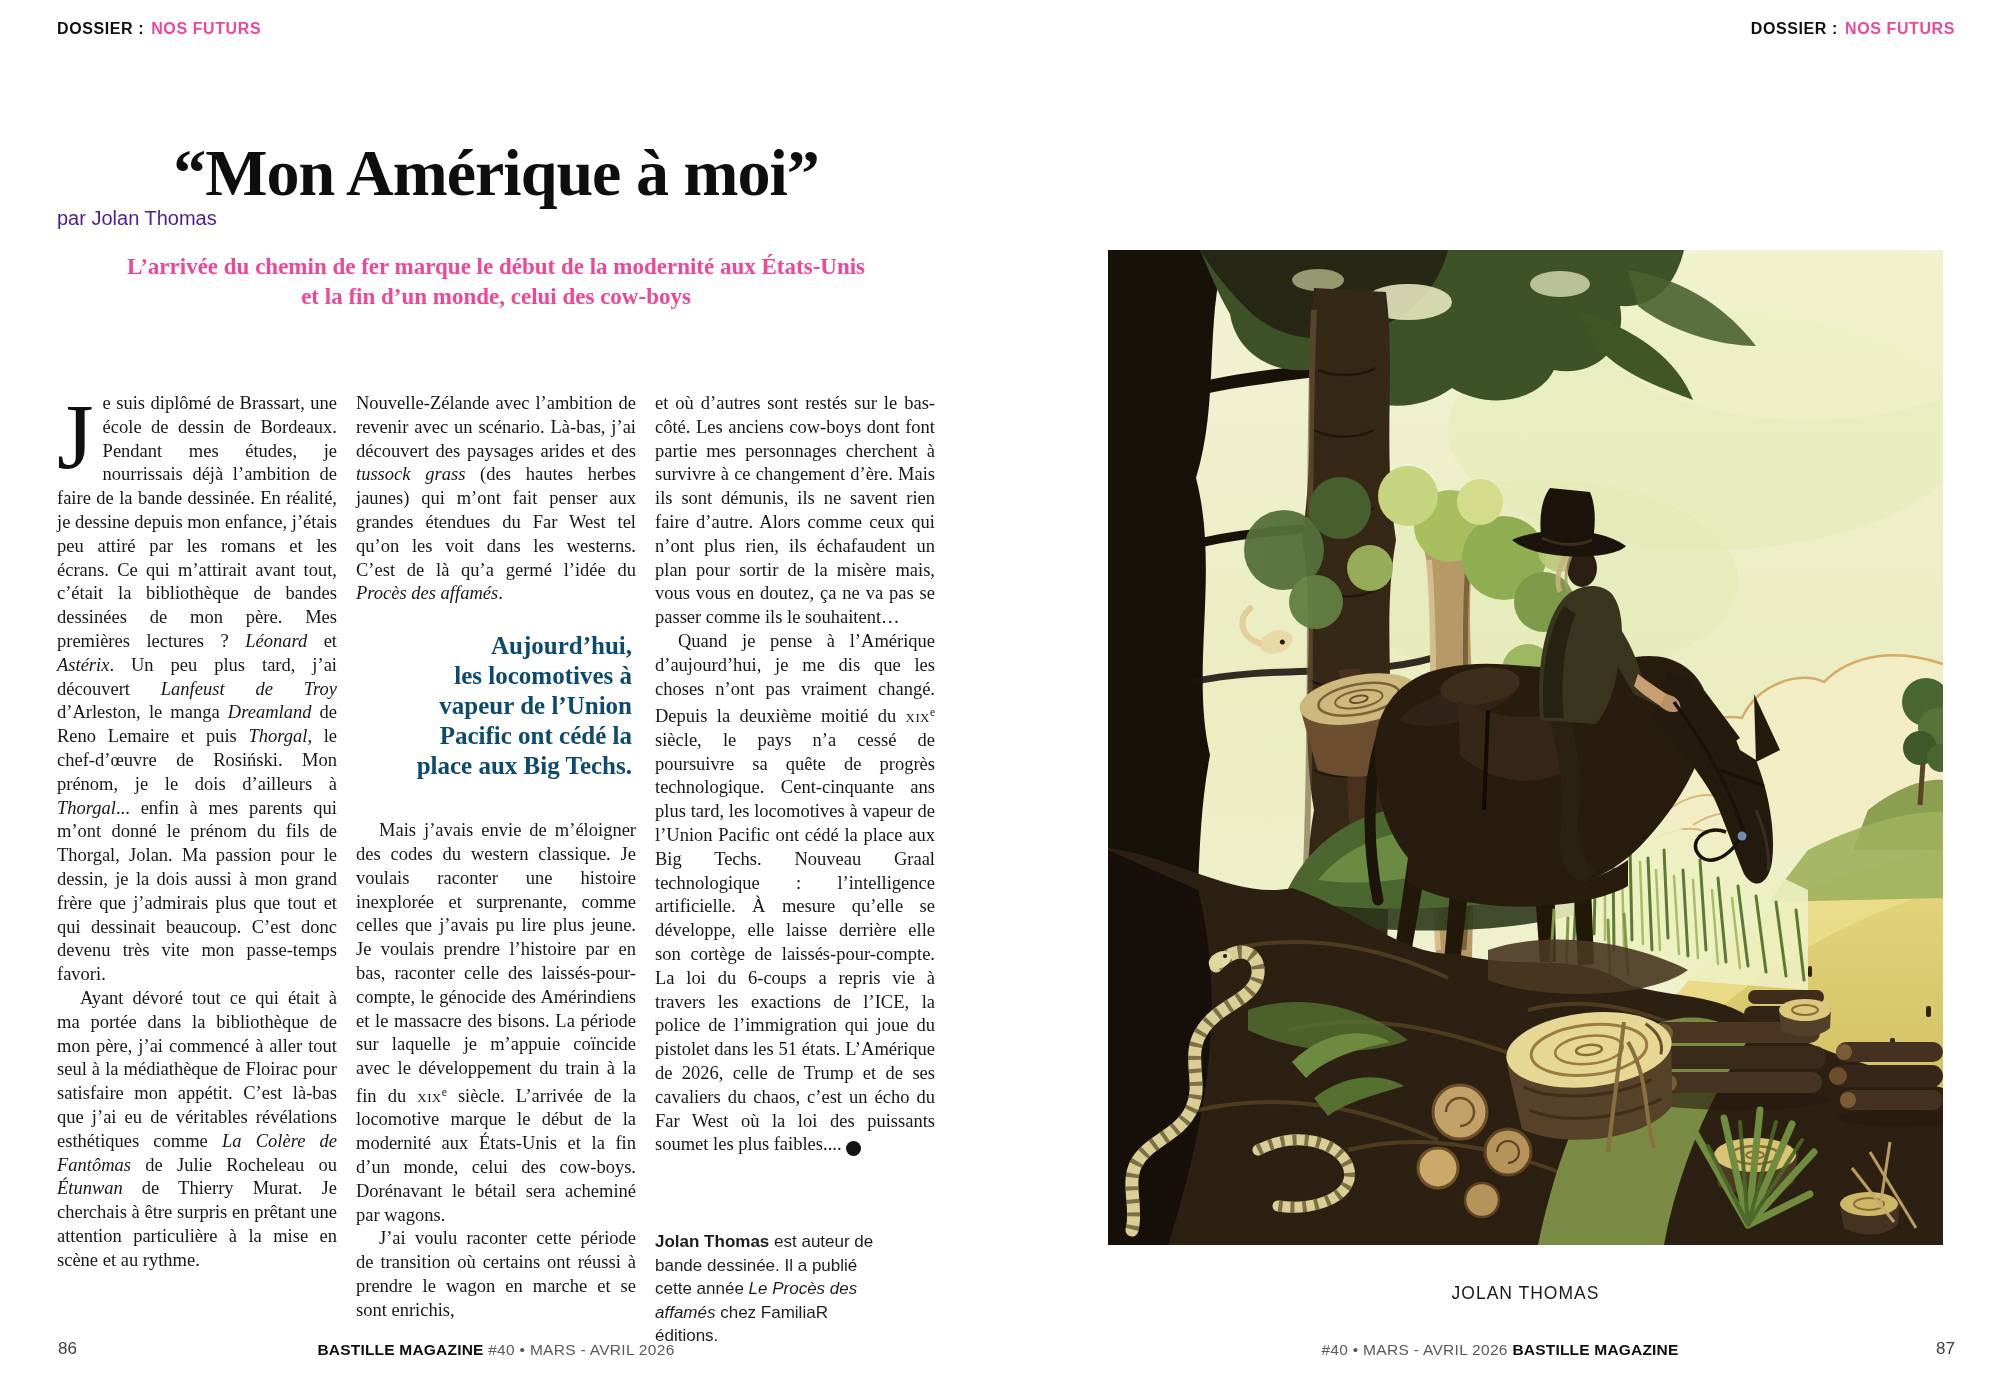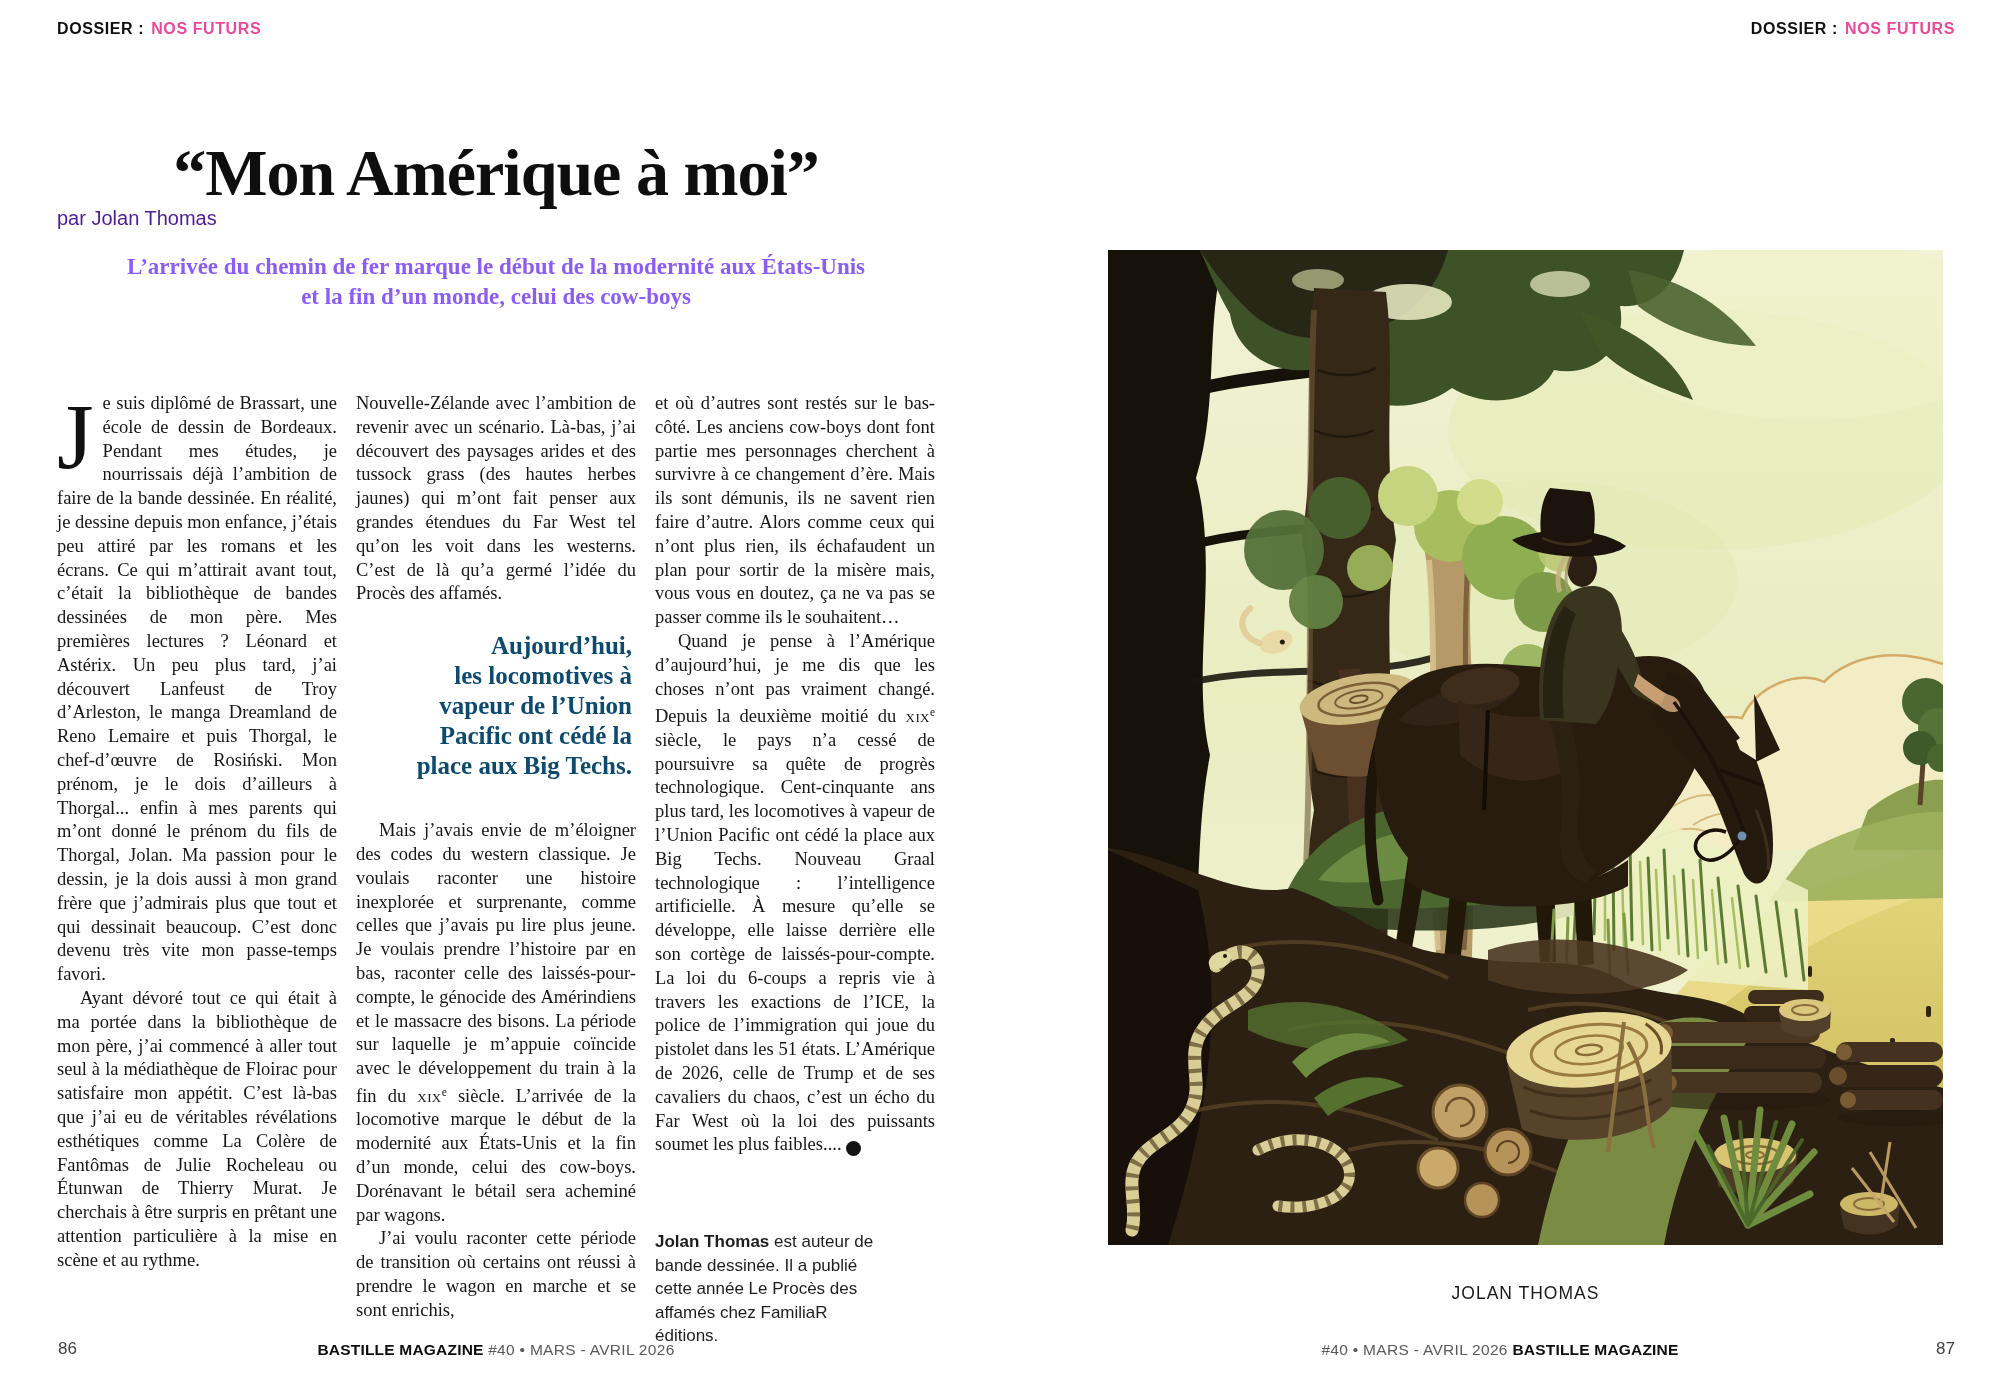--- a/index.html
+++ b/index.html
@@ -13,29 +13,29 @@
   .kicker .k-section{margin-left:7px;font-weight:700;color:#ec4899;}
   .kicker-left{left:57px;}
   .kicker-right{right:61px;text-align:right;}
 
   
   .title{position:absolute;left:57px;top:92px;width:878px;text-align:center;
     font:700 66px/74px "Liberation Serif",serif;letter-spacing:-1px;color:#0e0e0e;}
   .byline{position:absolute;left:57px;top:206px;width:878px;text-align:left;
     font:400 20px/24px "Liberation Sans",sans-serif;color:#4c1d95;}
   .standfirst{position:absolute;left:57px;top:252px;width:878px;text-align:center;
-    font:700 23px/30px "Liberation Serif",serif;color:#8b5cf6;white-space:pre-line;}
+    font:700 23px/30px "Liberation Serif",serif;color:#ec4899;white-space:pre-line;}
 
   
   .cols{position:absolute;left:57px;top:392px;width:878px;display:flex;gap:19px;}
   .col{width:280px;font:400 18.5px/23.8px "Liberation Serif",serif;color:#161616;
     text-align:justify;hyphens:auto;-webkit-hyphens:auto;}
   .col p{margin:0;}
   .col p.ind{text-indent:23px;}
-  .it{}
+  .it{font-style:italic;}
   .bd{font-weight:700;}
   .sc{font-variant:small-caps;letter-spacing:.4px;}
   .sup{font-size:.62em;vertical-align:.5em;}
   .dc{float:left;font:400 94px/76px "Liberation Serif",serif;color:#111;
     padding:6px 9px 0 0;}
   .endmark{display:inline-block;width:15px;height:15px;border-radius:50%;background:#131313;
     color:#fff;font:700 11px/15px "Liberation Sans",sans-serif;text-align:center;
     vertical-align:-2px;font-style:normal;}
   .pq{margin:25px 4px 38px;text-align:right;text-indent:0;
     font:700 25px/30px "Liberation Serif",serif;color:#0c4a6e;white-space:pre-line;}

